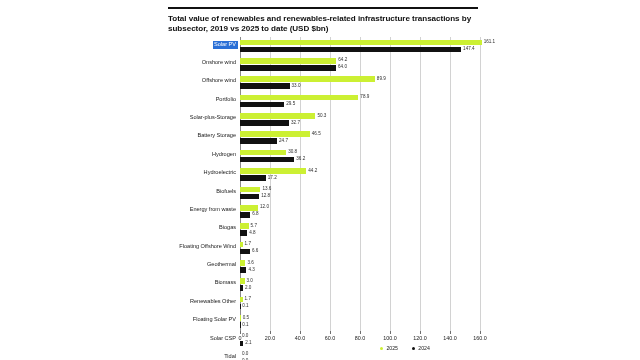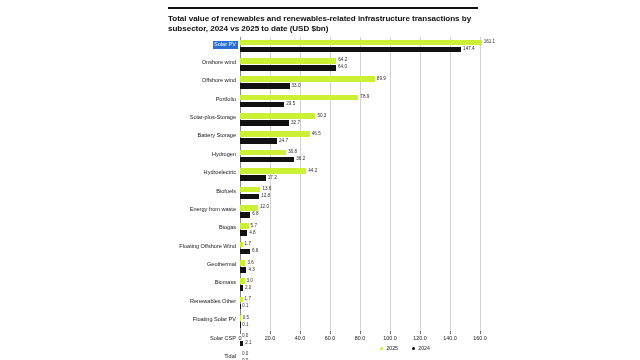--- a/index.html
+++ b/index.html
@@ -182,21 +182,21 @@
   }
 </style>
 </head>
 <body>
 
 <div id="page">
   <div id="card">
 
     <div id="top-rule"></div>
 
-    <div id="title">Total value of renewables and renewables-related infrastructure transactions by subsector, 2024 vs 2025 to date (USD $bn)</div>
+    <div id="title">Total value of renewables and renewables-related infrastructure transactions by subsector, 2019 vs 2025 to date (USD $bn)</div>
 
     <div id="plot">
       <div id="gridlines">
           <div class="gridline axis0" style="left: 0px;"></div>
           <div class="gridline" style="left: 30px;"></div>
           <div class="gridline" style="left: 60px;"></div>
           <div class="gridline" style="left: 90px;"></div>
           <div class="gridline" style="left: 120px;"></div>
           <div class="gridline" style="left: 150px;"></div>
           <div class="gridline" style="left: 180px;"></div>

